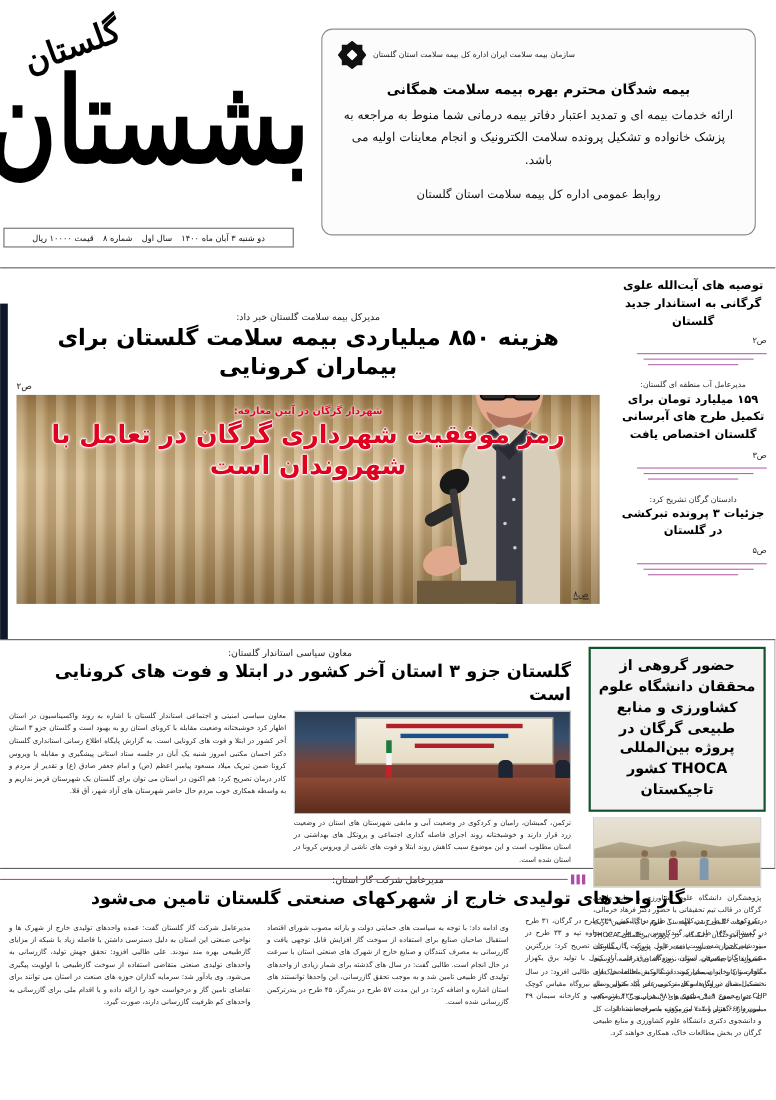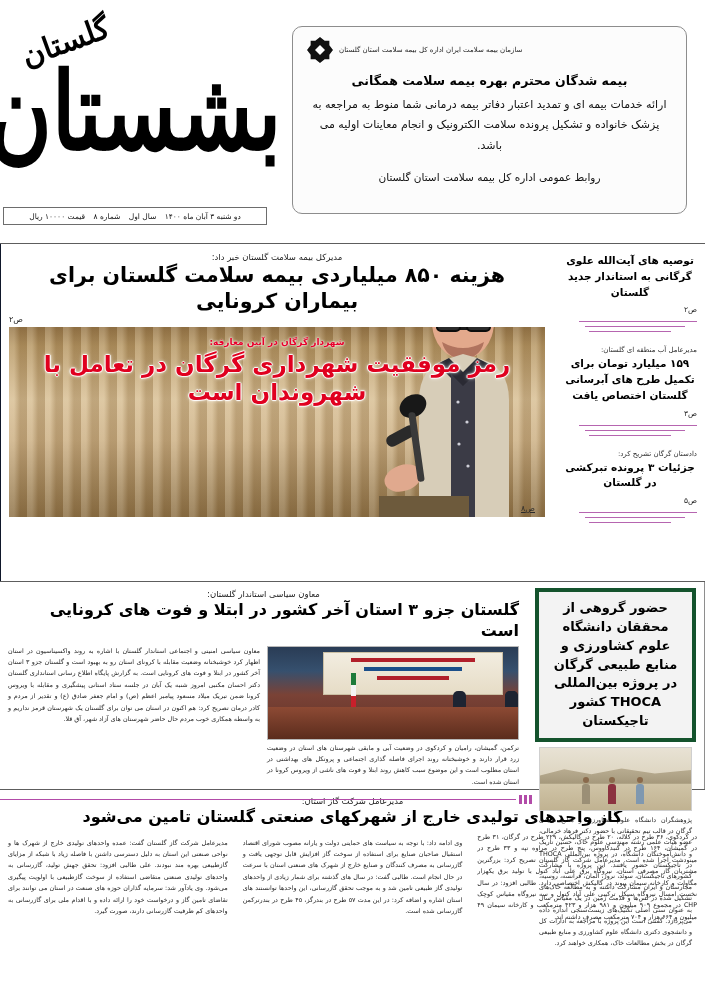--- a/index.html
+++ b/index.html
@@ -165,21 +165,22 @@
     display: flex;
     flex-direction: row-reverse;
     height: 338px;
     border-bottom: 1px solid #5d5d5d;
     box-sizing: border-box;
   }
   .lead-col {
     flex: 1;
     padding: 6px 10px 0 8px;
     box-sizing: border-box;
-    border-left: 1px solid #0f172a;
+    border-left: 7px solid #0f172a;
+    margin-top: 32px;
   }
   .kicker {
     font-size: 8.5px;
     text-align: center;
     color: #222;
     margin: 2px 0 1px;
   }
   .lead-head {
     font-size: 20.5px;
     font-weight: 700;
@@ -254,21 +255,21 @@
     width: 150px;
     box-sizing: border-box;
     padding: 4px 8px 0 8px;
   }
   .brief {
     padding-top: 3px;
   }
   .brief .b-kicker {
     font-size: 7px;
     color: #2a2a2a;
-    text-align: right;
+    text-align: center;
     margin-bottom: 2px;
   }
   .brief .b-head {
     font-size: 10.5px;
     font-weight: 700;
     line-height: 1.5;
     text-align: center;
     color: #000;
     margin: 0;
   }
@@ -301,21 +302,21 @@
     border-bottom: 1px solid #5d5d5d;
     box-sizing: border-box;
   }
   .thoca {
     width: 178px;
     box-sizing: border-box;
     padding: 6px 8px 0;
     border-right: 1px solid #8e8e8e;
   }
   .thoca-box {
-    border: 4px solid #14532d;
+    border: 2px solid #14532d;
     background: #f3f3f3;
     padding: 7px 6px;
     box-sizing: border-box;
   }
   .thoca-box h3 {
     margin: 0;
     font-size: 13px;
     font-weight: 700;
     line-height: 1.45;
     text-align: center;

